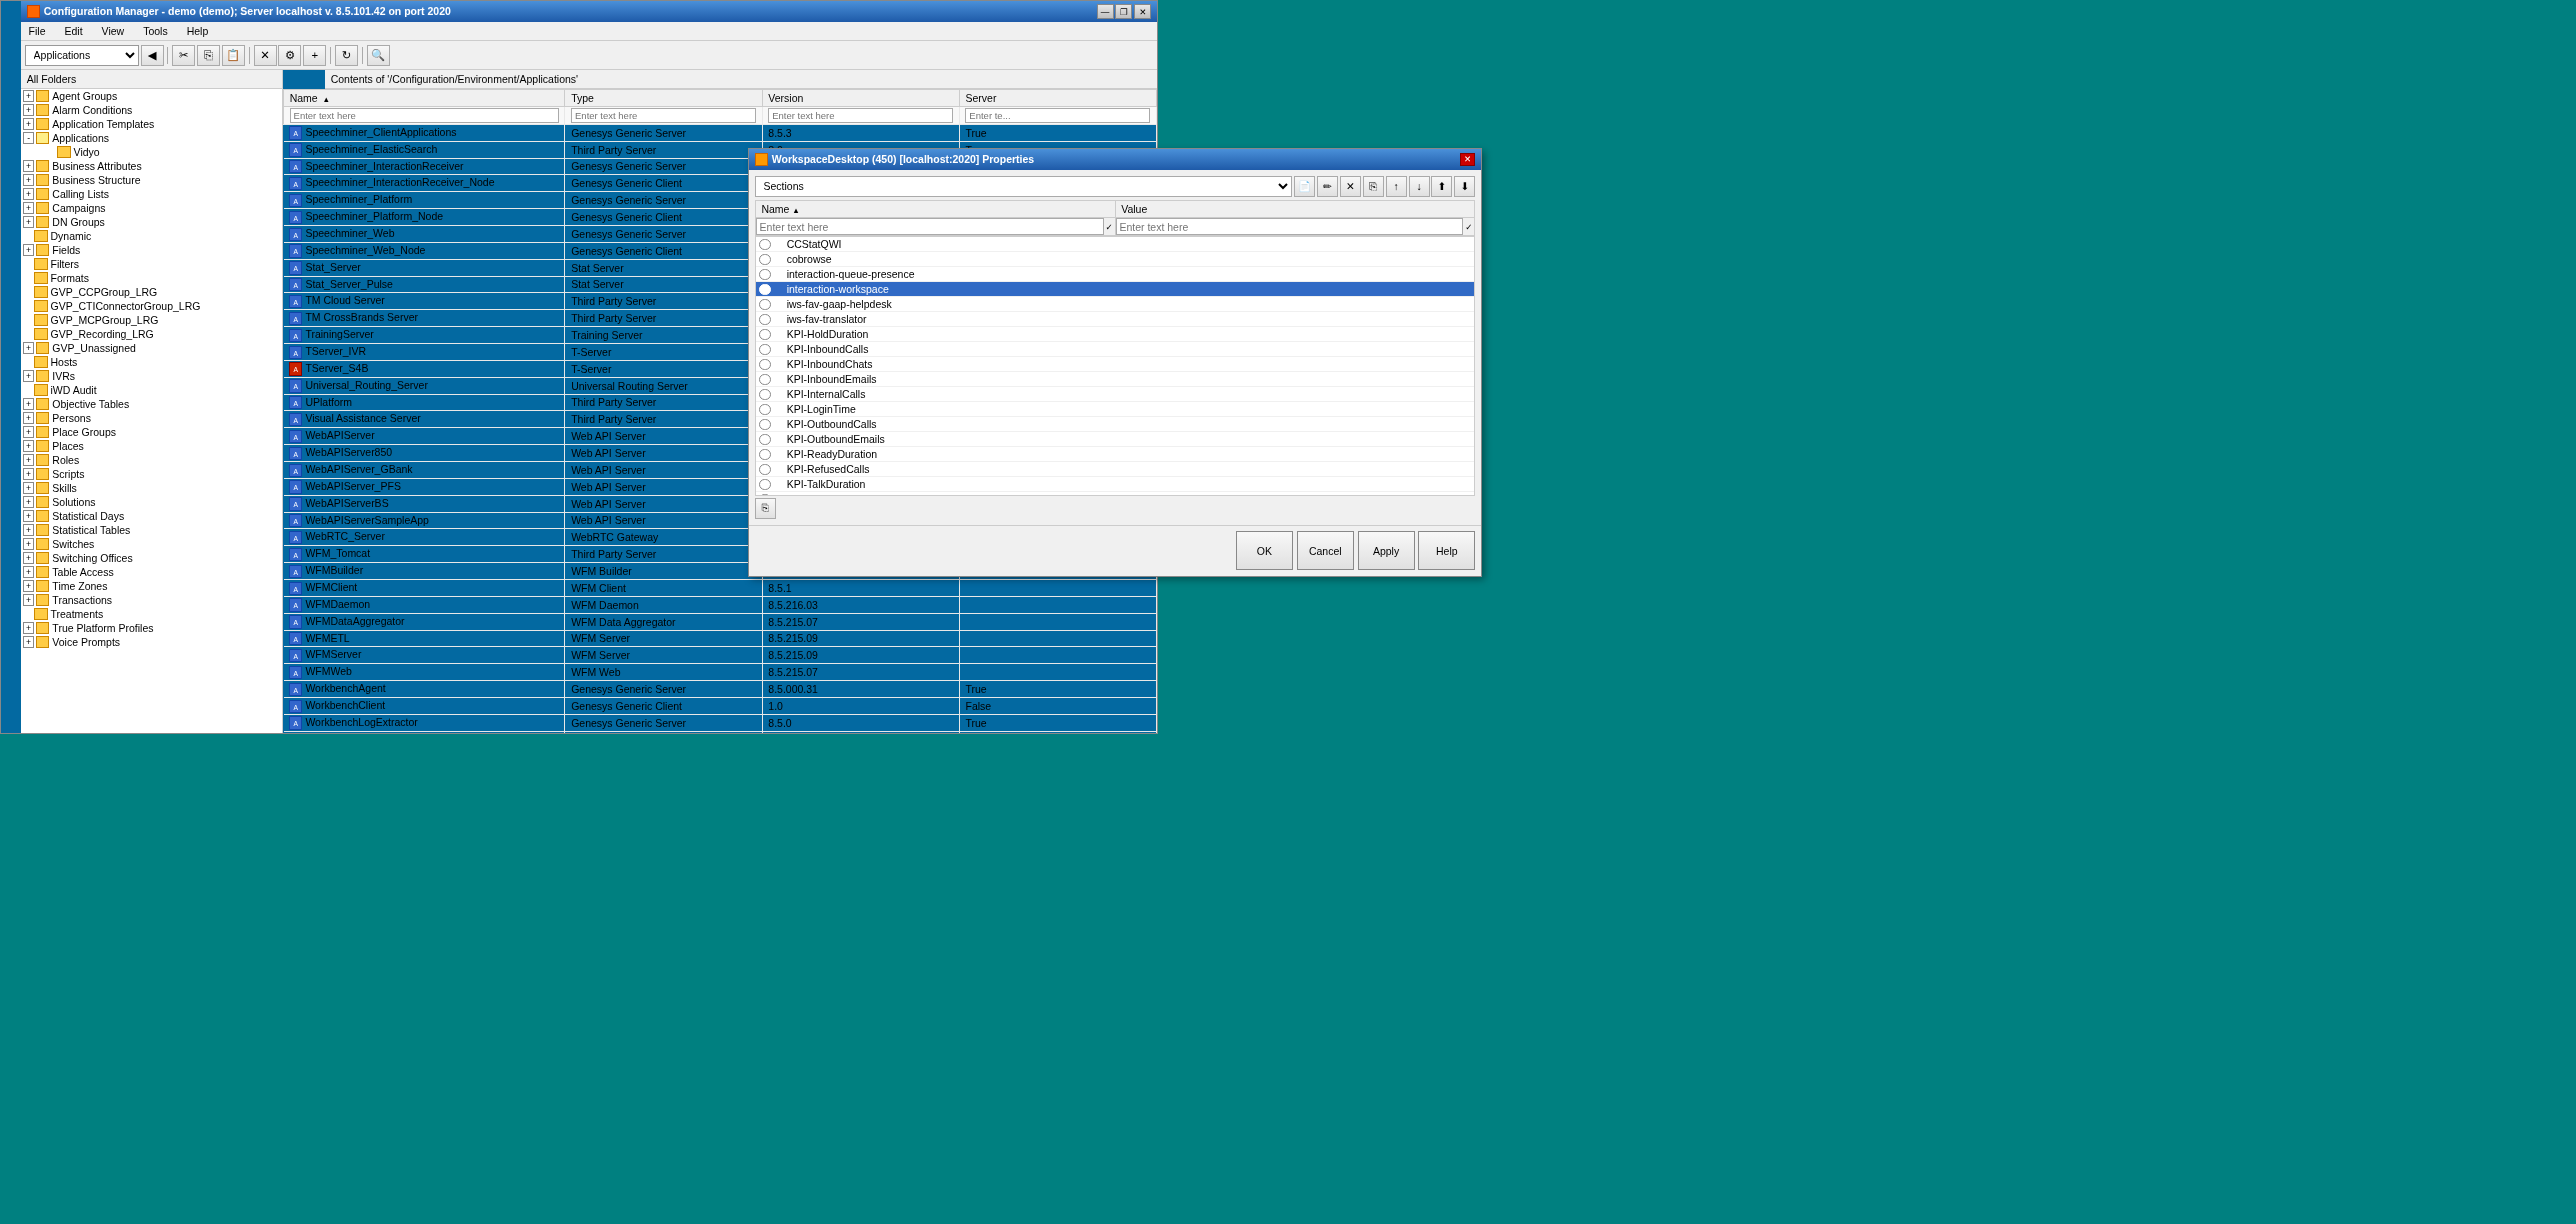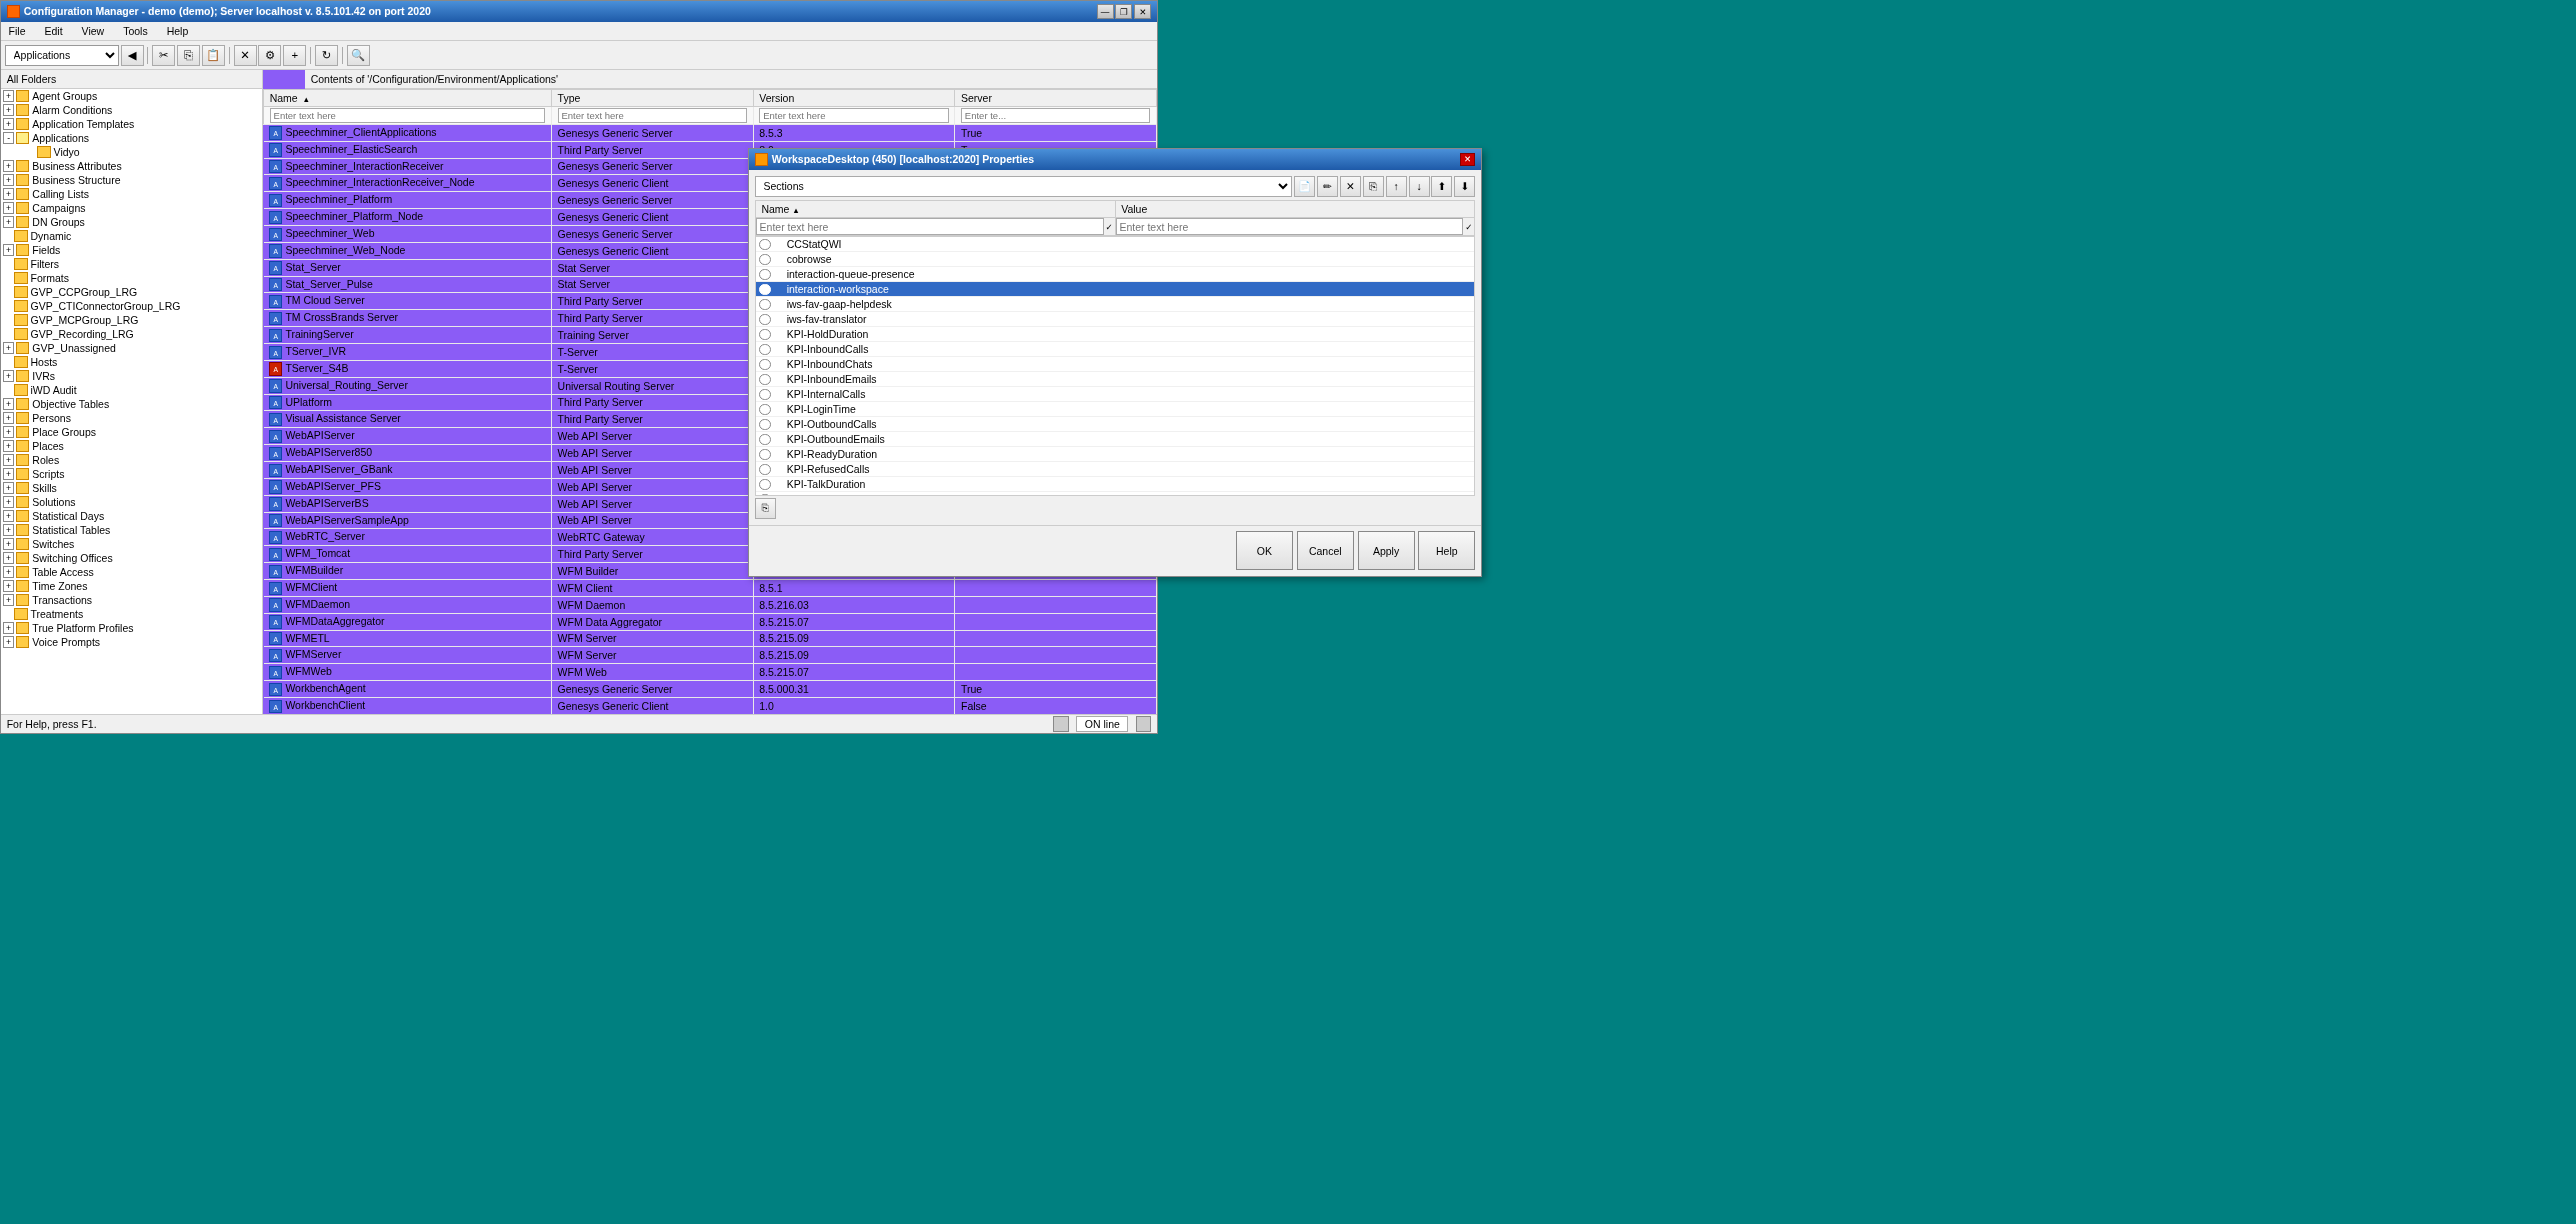--- a/index.html
+++ b/index.html
@@ -3,24 +3,25 @@
   <meta charset="utf-8">
   <style>
     * { box-sizing: border-box; margin: 0; padding: 0; }
     body { font-family: 'Segoe UI', Tahoma, Geneva, Verdana, sans-serif; font-size: 10.5px; background: #008080; overflow: hidden; }
     
     
     .main-window {
       position: absolute;
       top: 0; left: 0;
       width: 1158px; height: 734px;
-      background: #8b5cf6;
+      background: #0369a1;
       border: 1px solid #888;
       display: flex;
       flex-direction: column;
+      padding-left: 20px;
     }
     
     .title-bar {
       background: linear-gradient(to bottom, #4a90d9, #1e5aa8);
       color: white;
       padding: 2.9px 5.7px;
       display: flex;
       align-items: center;
       justify-content: space-between;
       height: 21px;
@@ -873,28 +874,20 @@
                 <td>8.5.0</td>
                 <td>True</td>
               </tr>
             </tbody>
         </table>
       </div>
     </div>
 
   </div>
 
-  <div class="status-bar">
-    <span>For Help, press F1.</span>
-    <div class="status-right">
-      <div style="width:15.3px;height:15.3px;background:#cccccc;border:1px solid #888;"></div>
-      <div class="status-indicator">ON line</div>
-      <div style="width:15.3px;height:15.3px;background:#cccccc;border:1px solid #888;"></div>
-    </div>
-  </div>
 
 </div>
 
 <div class="dialog">
   <div class="dialog-title">
     <div class="dialog-title-left">
       <div class="dialog-icon"></div>
       <span class="dialog-title-text">WorkspaceDesktop (450) [localhost:2020] Properties</span>
     </div>
     <div class="dialog-close">✕</div>

